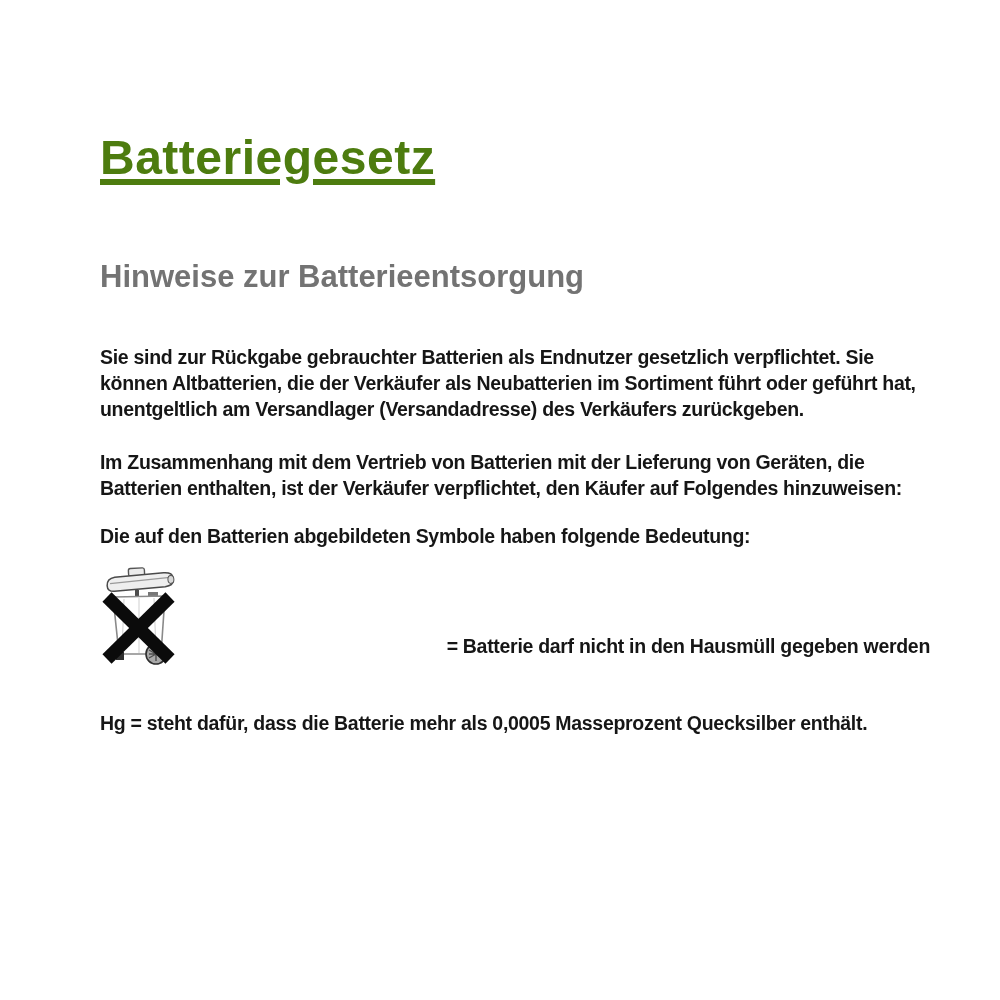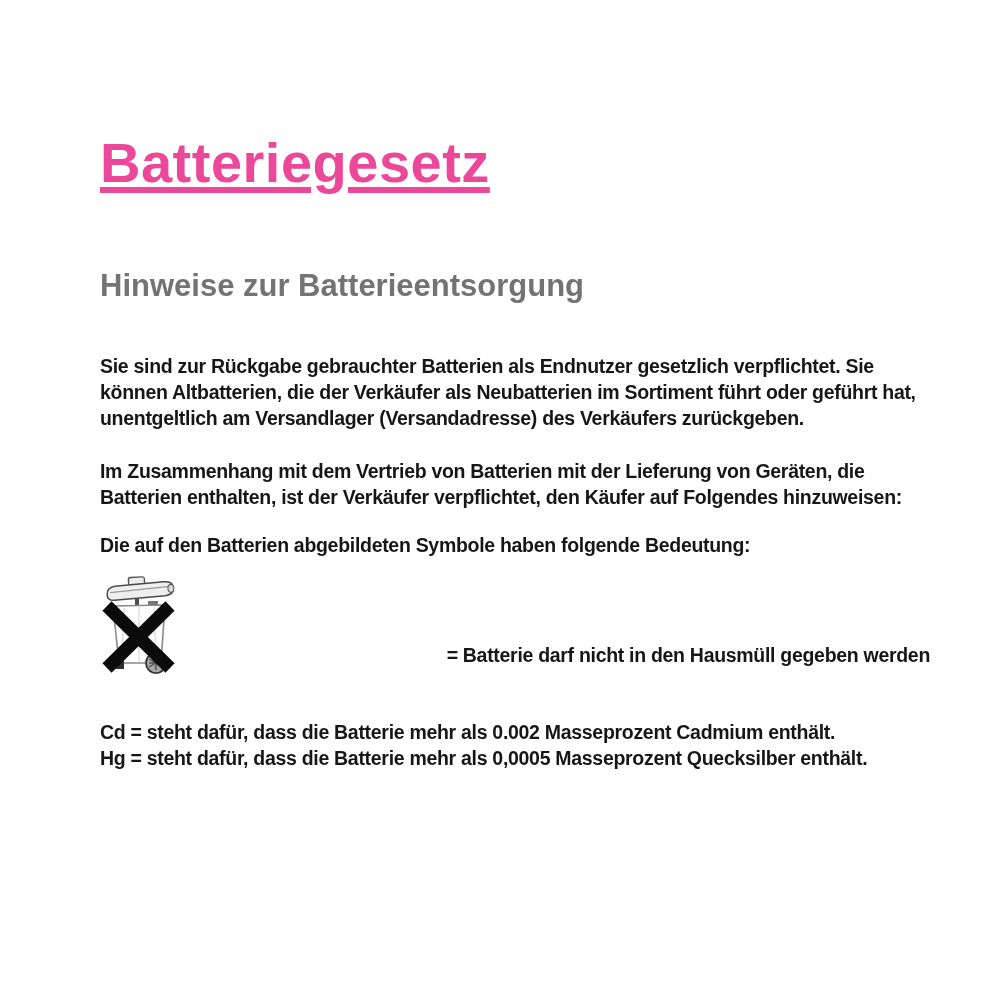--- a/index.html
+++ b/index.html
@@ -17,24 +17,24 @@
   .doc {
     box-sizing: border-box;
     width: 1000px;
     height: 1000px;
     padding: 132px 70px 0 100px;
     font-weight: bold;
   }
   .page-title {
     display: inline-block;
     margin: 0;
-    font-size: 56px;
+    font-size: 48px;
     line-height: 1.1;
     letter-spacing: 0.5px;
-    color: #ec4899;
+    color: #4d7c0f;
     text-decoration: underline;
     text-decoration-thickness: 6px;
     text-underline-offset: 5px;
   }
   .section-heading {
     margin: 74px 0 0 0;
     font-size: 31px;
     line-height: 1.15;
     color: #737373;
   }
@@ -116,17 +116,16 @@
         <g stroke="#0b0b0b" stroke-width="13" stroke-linecap="butt">
           <path d="M7,31 L70,93"></path>
           <path d="M70,31 L7,93"></path>
         </g>
       </svg>
     </span>
     <span class="symbol-meaning">= Batterie darf nicht in den Hausmüll gegeben werden</span>
   </div>
 
   <div class="chem-notes">
-    <p class="chem-note">Cd = steht dafür, dass die Batterie mehr als 0.002 Masseprozent Cadmium enthält.</p>
     <p class="chem-note">Hg = steht dafür, dass die Batterie mehr als 0,0005 Masseprozent Quecksilber enthält.</p>
   </div>
 
 </div>
 
 </body></html>

